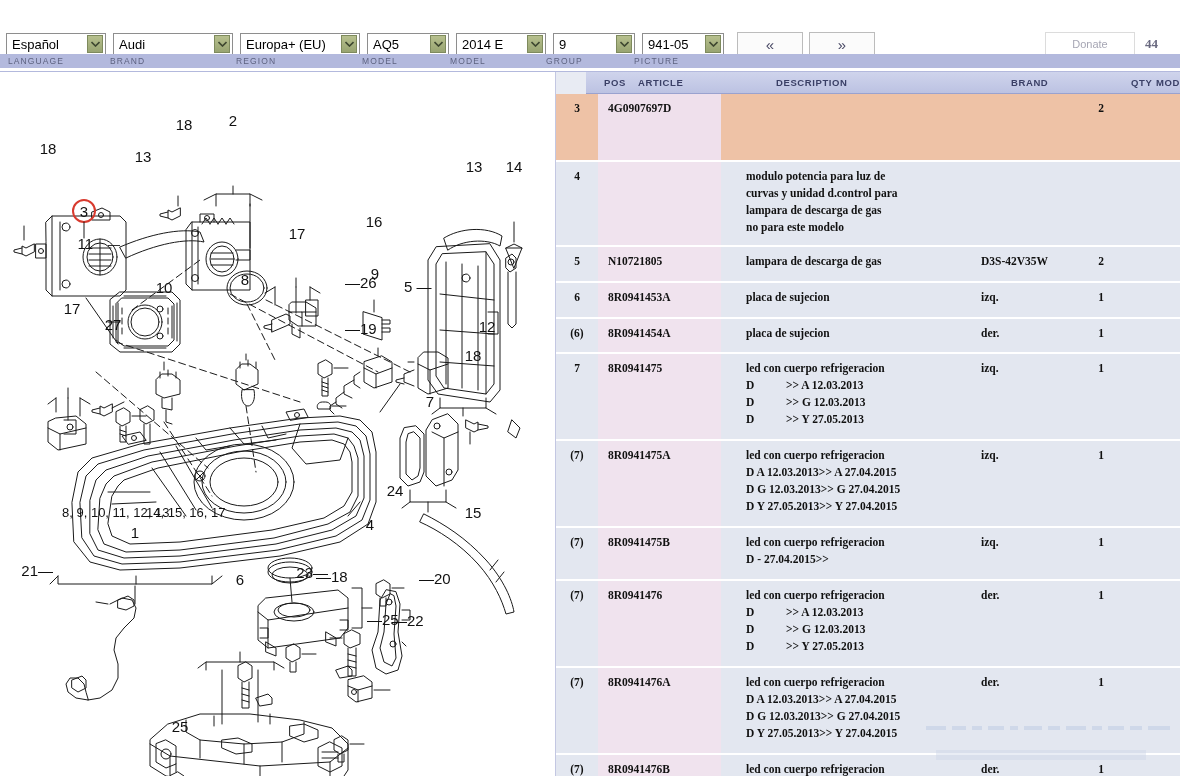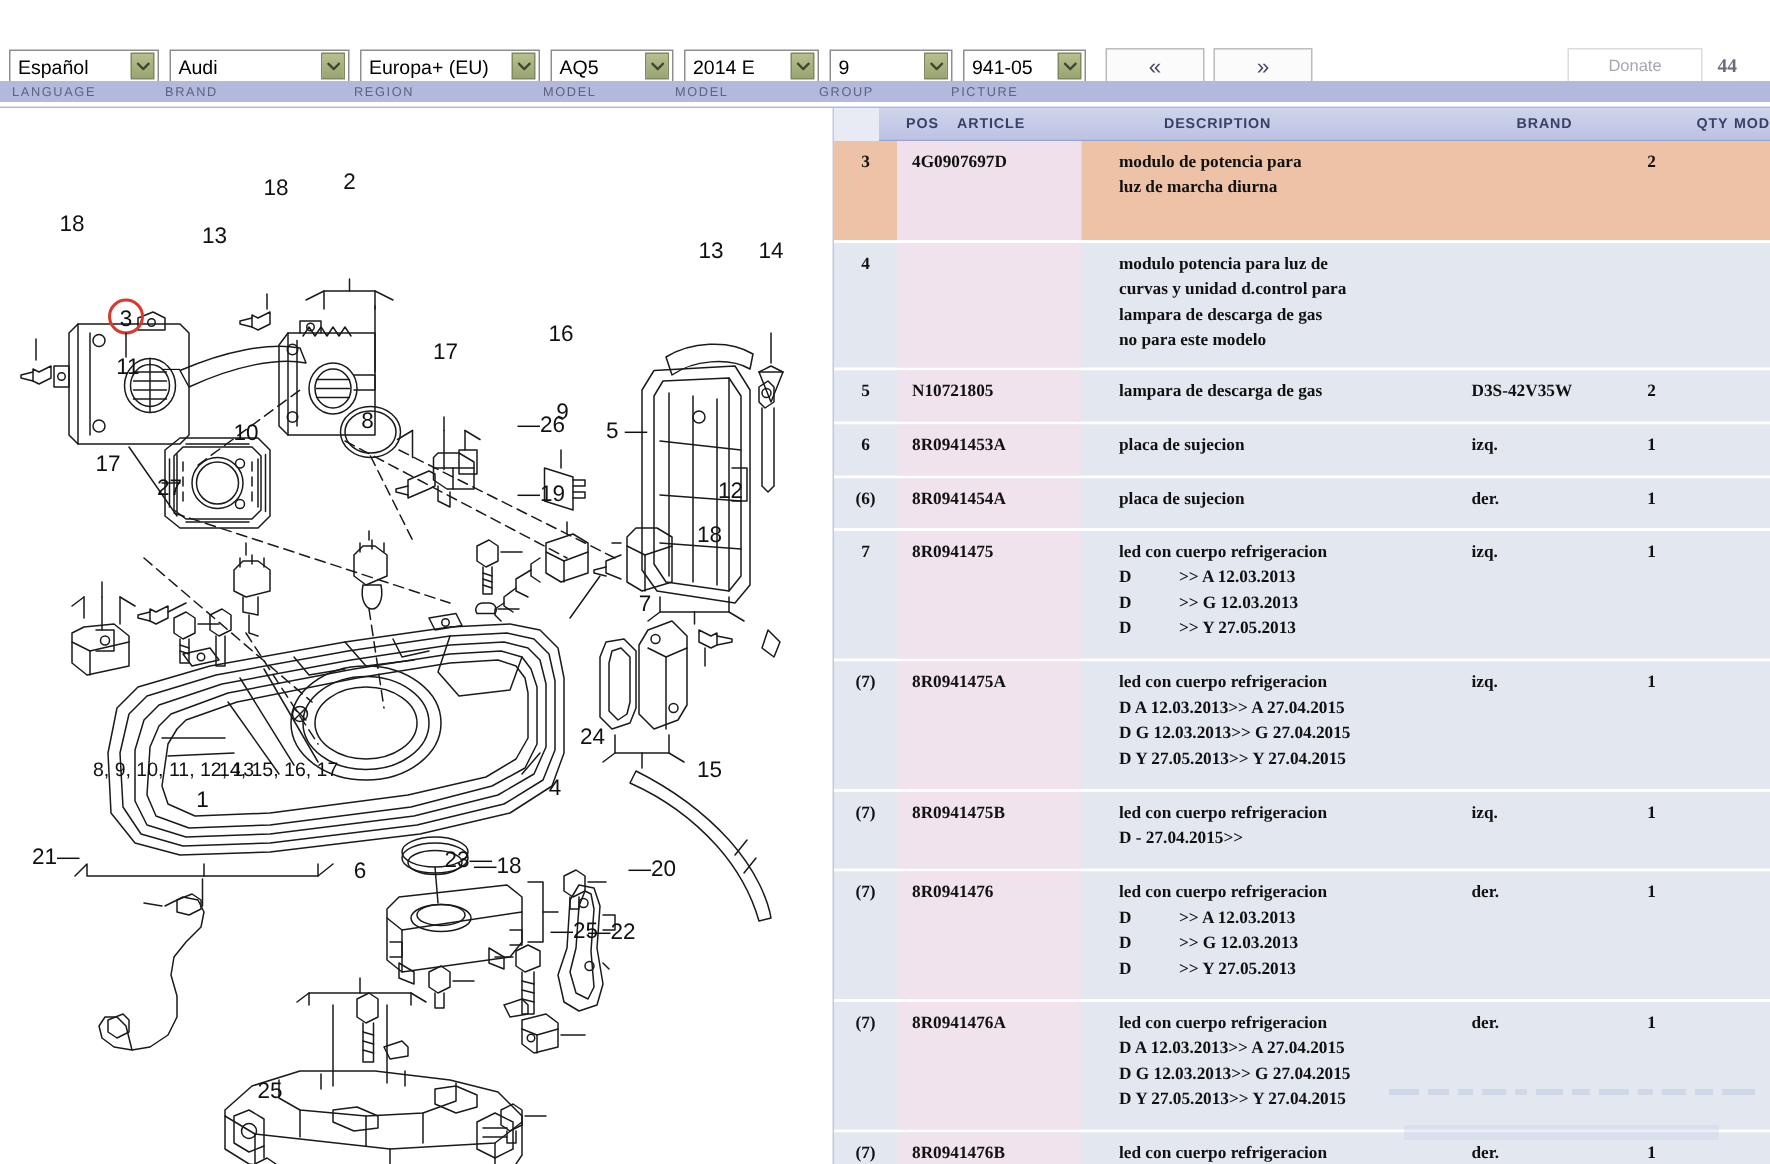--- a/index.html
+++ b/index.html
@@ -655,22 +655,20 @@
       <span class="th" style="left:425px">BRAND</span>
       <span class="th" style="left:545px">QTY</span>
       <span class="th" style="left:570px">MODEL</span>
     </div>
 
     <div class="tbody" id="tbody">
         <div class="trow hl" style="height: 68px;">
           <div class="artcol"></div>
           <div class="cell c-pos">3</div>
           <div class="cell c-art">4G0907697D</div>
-          <div class="cell c-desc">modulo de potencia para
-luz de marcha diurna</div>
           <div class="cell c-rem"></div>
           <div class="cell c-qty">2</div>
           <div class="cell c-model"></div>
         </div>
         <div class="trow" style="height: 85px;">
           <div class="artcol"></div>
           <div class="cell c-pos">4</div>
           <div class="cell c-art"></div>
           <div class="cell c-desc">modulo potencia para luz de
 curvas y unidad d.control para

